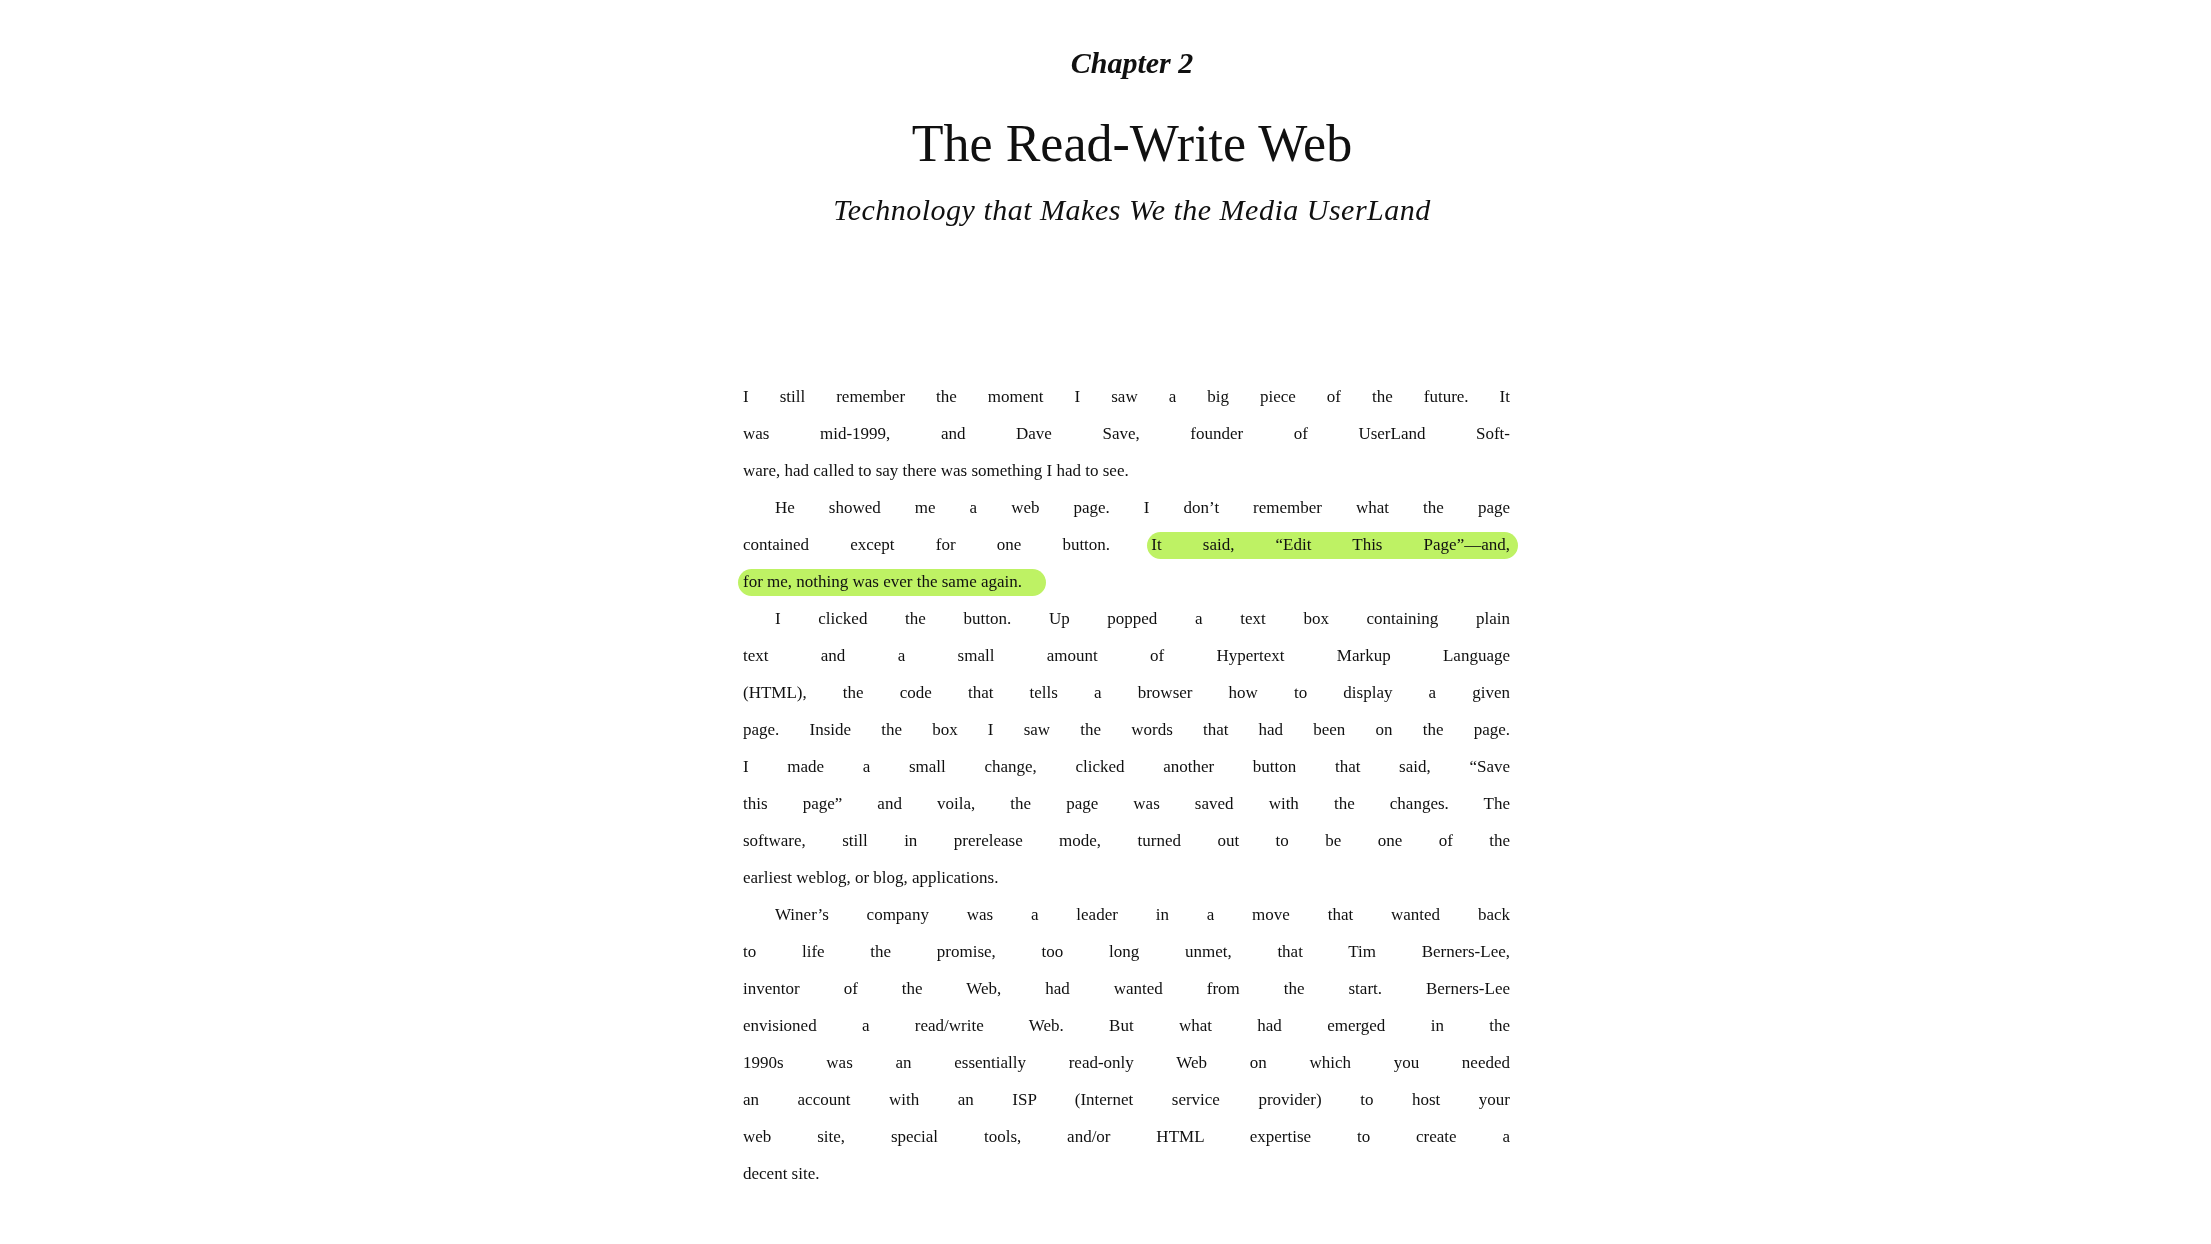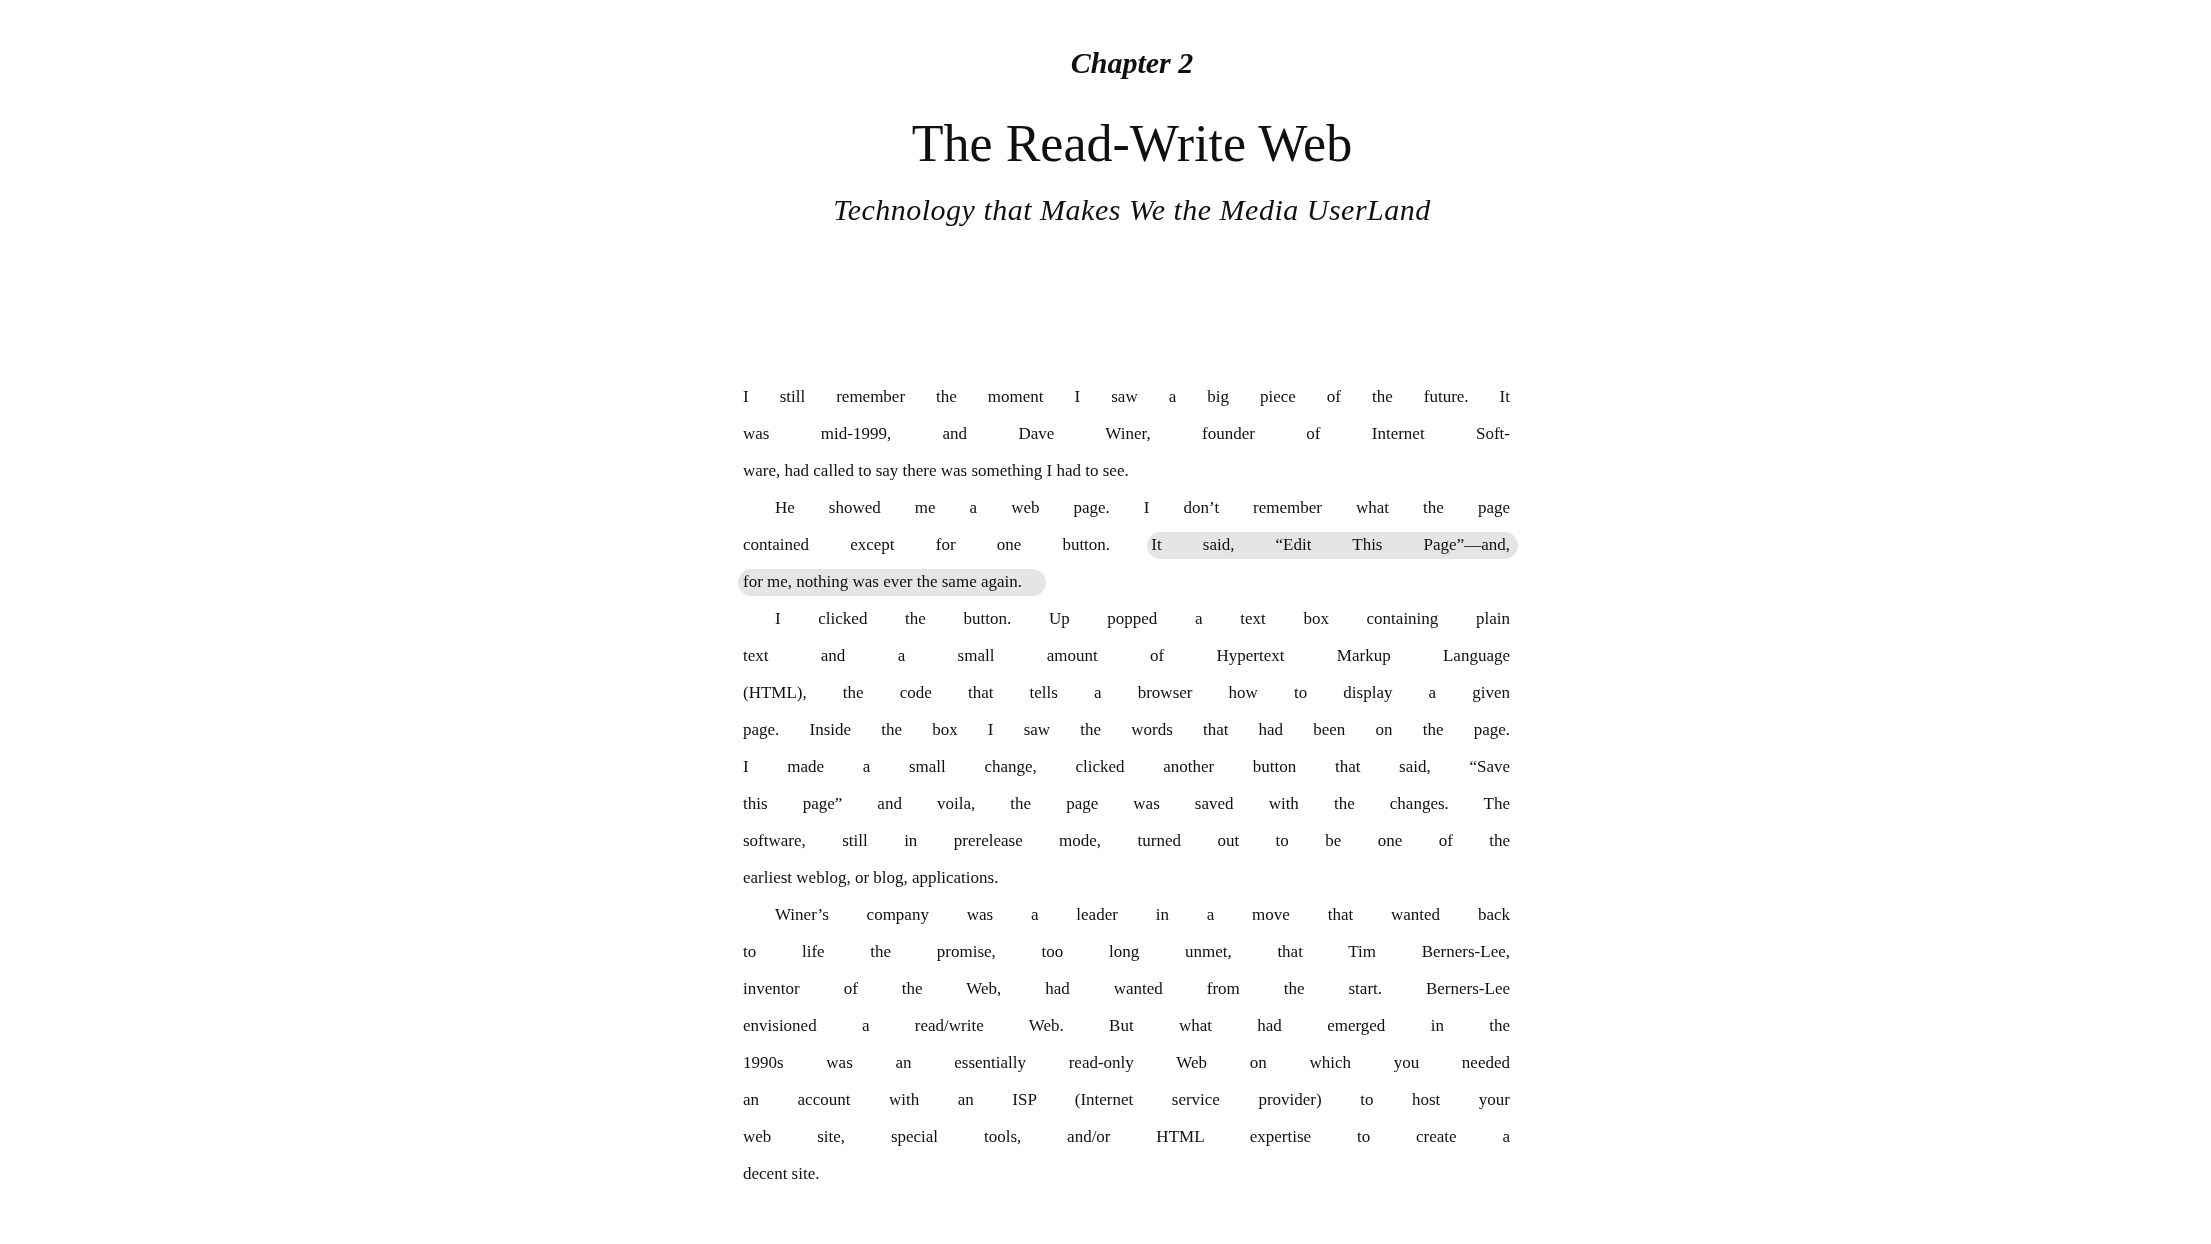--- a/index.html
+++ b/index.html
@@ -56,21 +56,21 @@
     text-align-last: justify;
     white-space: normal;
   }
   .line.last {
     text-align-last: left;
   }
   .line.indent {
     padding-left: 32px;
   }
   mark.hl {
-    background: #e5e5e5;
+    background: #bef264;
     color: inherit;
     border-radius: 15px;
   }
   mark.hl.partial {
     padding: 3px 8px 5px 4px;
     margin-left: -4px;
     margin-right: -8px;
   }
   mark.hl.full {
     padding: 3px 24px 5px 5px;
@@ -85,21 +85,21 @@
 
   <div class="chapter-label">Chapter 2</div>
 
   <h1 class="book-title">The Read-Write Web</h1>
 
   <div class="subtitle">Technology that Makes We the Media UserLand</div>
 
   <div class="body-text">
 
     <div class="line">I still remember the moment I saw a big piece of the future. It</div>
-    <div class="line">was mid-1999, and Dave Winer, founder of Internet Soft-</div>
+    <div class="line">was mid-1999, and Dave Save, founder of UserLand Soft-</div>
     <div class="line last">ware, had called to say there was something I had to see.</div>
 
     <div class="line indent">He showed me a web page. I don’t remember what the page</div>
     <div class="line"><span>contained except for one button.</span> <mark class="hl partial">It said, “Edit This Page”—and,</mark></div>
     <div class="line last"><mark class="hl full">for me, nothing was ever the same again.</mark></div>
 
     <div class="line indent">I clicked the button. Up popped a text box containing plain</div>
     <div class="line">text and a small amount of Hypertext Markup Language</div>
     <div class="line">(HTML), the code that tells a browser how to display a given</div>
     <div class="line">page. Inside the box I saw the words that had been on the page.</div>

